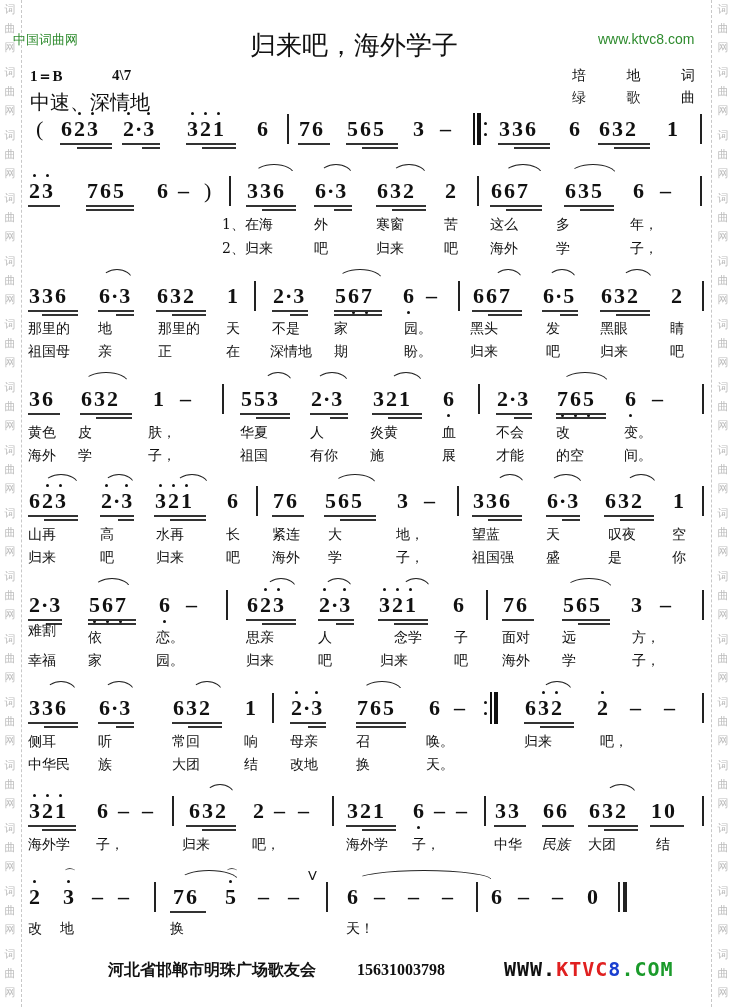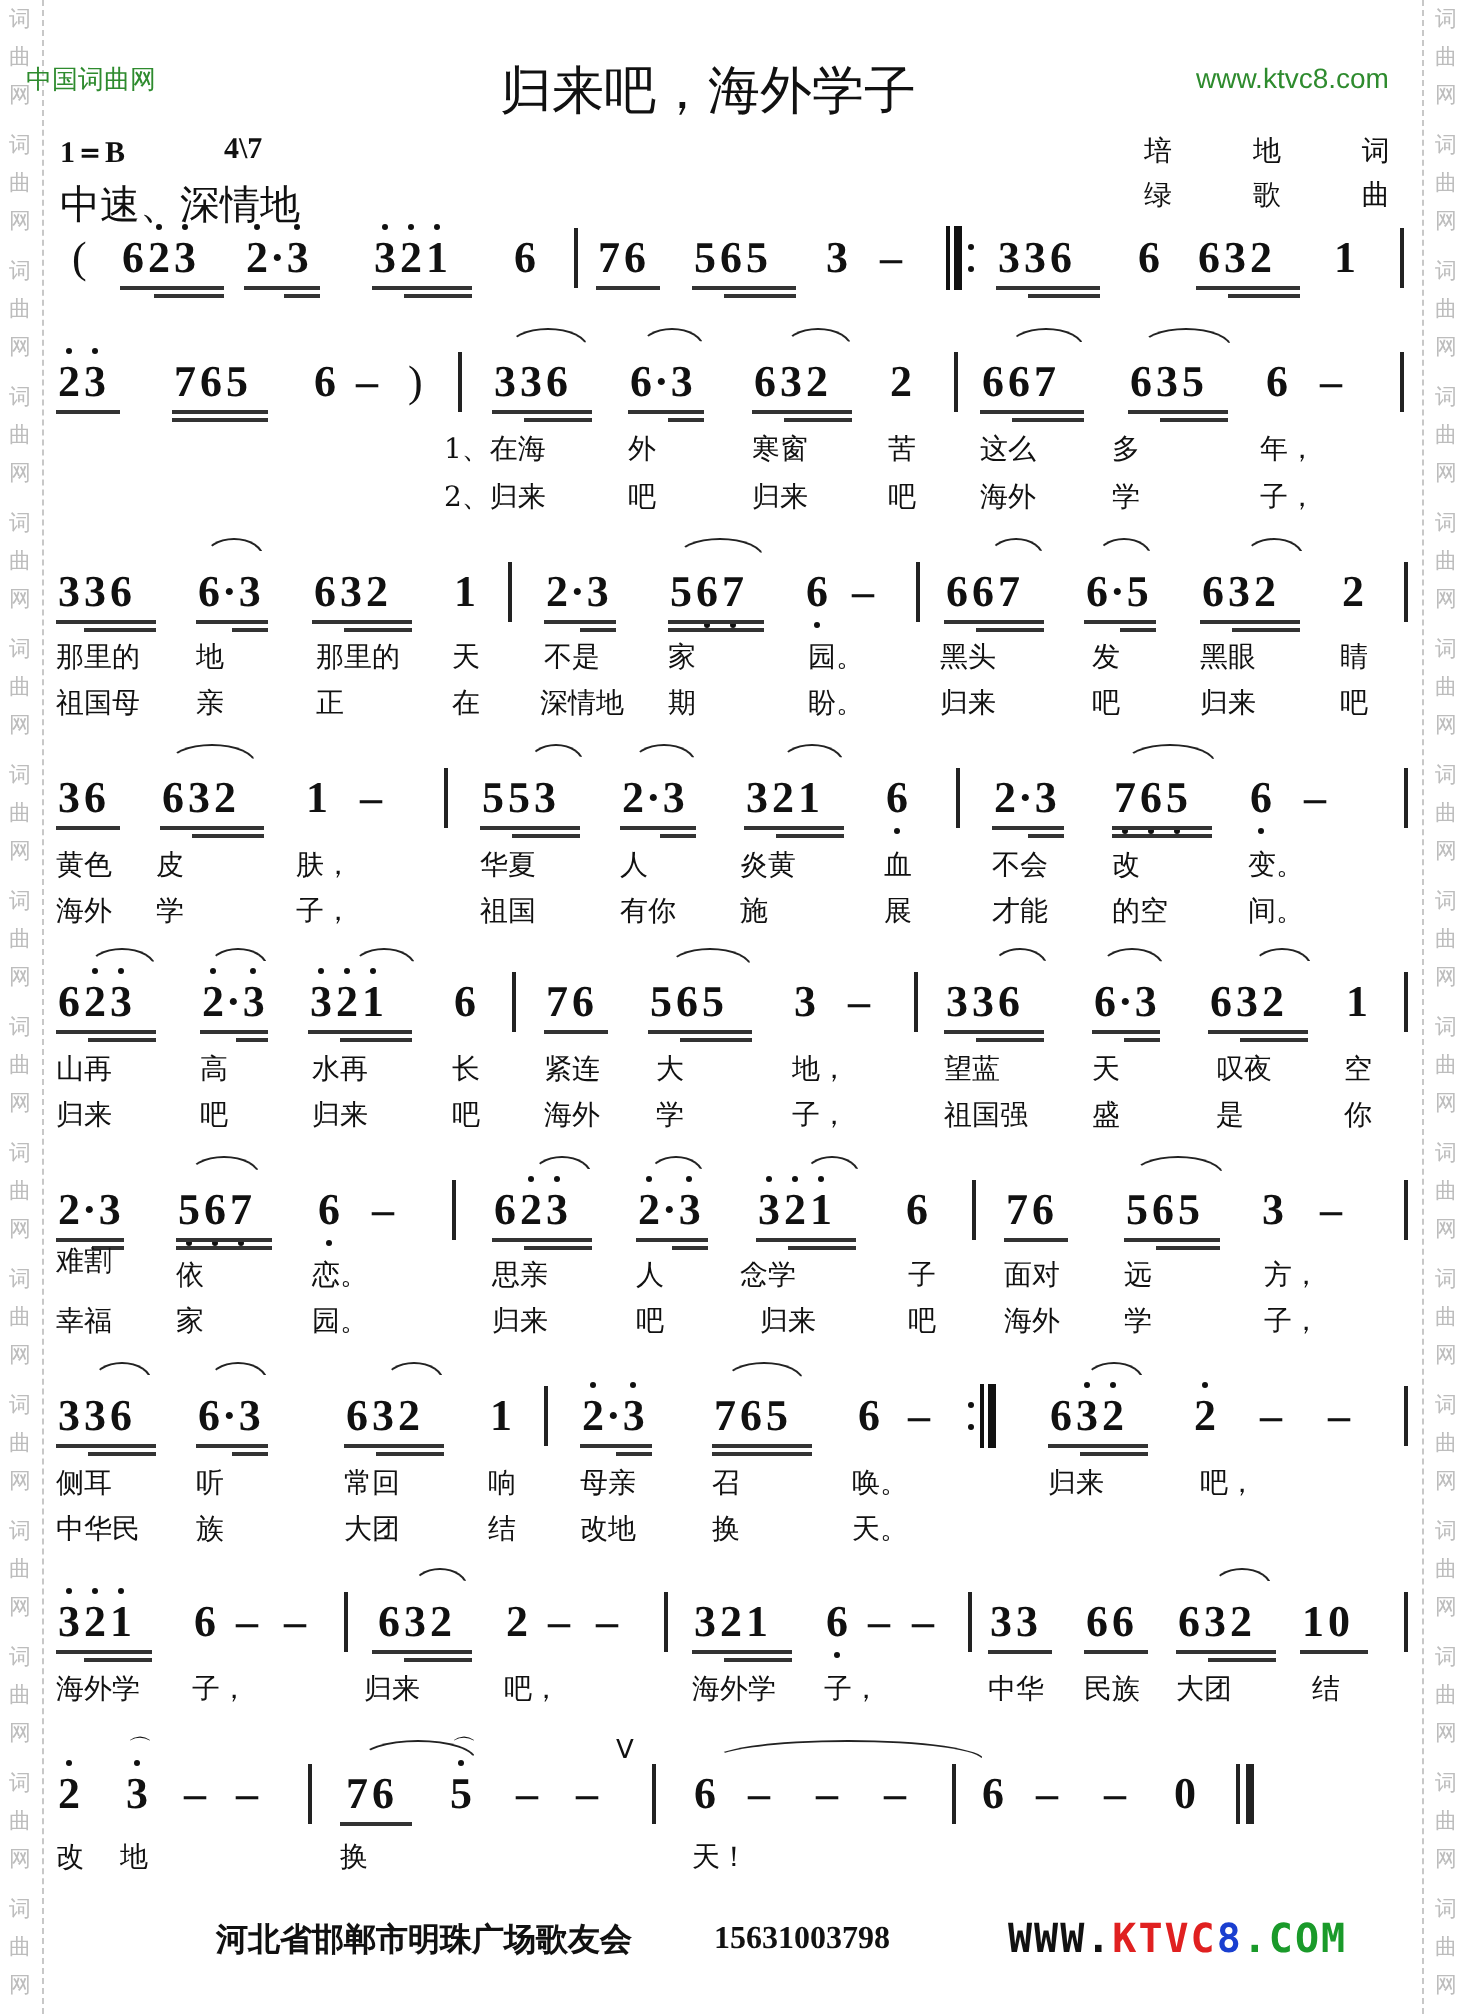--- a/index.html
+++ b/index.html
@@ -466,21 +466,21 @@
     <div class="slur" style="left: 94px; width: 34px; top: 578px;"></div>
     <div class="slur" style="left: 266px; width: 28px; top: 578px;"></div>
     <div class="slur" style="left: 324px; width: 26px; top: 578px;"></div>
     <div class="slur" style="left: 402px; width: 26px; top: 578px;"></div>
     <div class="slur" style="left: 566px; width: 44px; top: 578px;"></div>
     <div class="lyric" style="left: 28px; top: 622px;">难割</div>
     <div class="lyric" style="left: 88px; top: 629px;">依</div>
     <div class="lyric" style="left: 156px; top: 629px;">恋。</div>
     <div class="lyric" style="left: 246px; top: 629px;">思亲</div>
     <div class="lyric" style="left: 318px; top: 629px;">人</div>
-    <div class="lyric" style="left: 370px; top: 629px;">念学</div>
+    <div class="lyric" style="left: 394px; top: 629px;">念学</div>
     <div class="lyric" style="left: 454px; top: 629px;">子</div>
     <div class="lyric" style="left: 502px; top: 629px;">面对</div>
     <div class="lyric" style="left: 562px; top: 629px;">远</div>
     <div class="lyric" style="left: 632px; top: 629px;">方，</div>
     <div class="lyric" style="left: 28px; top: 652px;">幸福</div>
     <div class="lyric" style="left: 88px; top: 652px;">家</div>
     <div class="lyric" style="left: 156px; top: 652px;">园。</div>
     <div class="lyric" style="left: 246px; top: 652px;">归来</div>
     <div class="lyric" style="left: 318px; top: 652px;">吧</div>
     <div class="lyric" style="left: 380px; top: 652px;">归来</div>
@@ -574,21 +574,21 @@
     <div class="bar" style="left: 702px; top: 796px;"></div>
     <div class="slur" style="left: 206px; width: 26px; top: 784px;"></div>
     <div class="slur" style="left: 606px; width: 28px; top: 784px;"></div>
     <div class="lyric" style="left: 28px; top: 836px;">海外学</div>
     <div class="lyric" style="left: 96px; top: 836px;">子，</div>
     <div class="lyric" style="left: 182px; top: 836px;">归来</div>
     <div class="lyric" style="left: 252px; top: 836px;">吧，</div>
     <div class="lyric" style="left: 346px; top: 836px;">海外学</div>
     <div class="lyric" style="left: 412px; top: 836px;">子，</div>
     <div class="lyric" style="left: 494px; top: 836px;">中华</div>
-    <div class="lyric" style="left: 542px; top: 836px;">民族</div>
+    <div class="lyric" style="left: 542px; top: 836px; font-style: italic;">民族</div>
     <div class="lyric" style="left: 588px; top: 836px;">大团</div>
     <div class="lyric" style="left: 656px; top: 836px;">结</div>
     <div class="tok" style="left: 28px; top: 886px;"><span class="d dot-hi">2</span></div>
     <div class="tok" style="left: 62px; top: 886px;"><span class="d dot-hi">3</span></div>
     <div class="tok" style="left: 92px; top: 886px;">–</div>
     <div class="tok" style="left: 118px; top: 886px;">–</div>
     <div class="bar" style="left: 154px; top: 882px;"></div>
     <div class="tok" style="left: 172px; top: 886px;"><span class="d">7</span><span class="d">6</span></div>
     <div class="ul1" style="left: 170px; width: 36px; top: 911px;"></div>
     <div class="tok" style="left: 224px; top: 886px;"><span class="d dot-hi">5</span></div>

